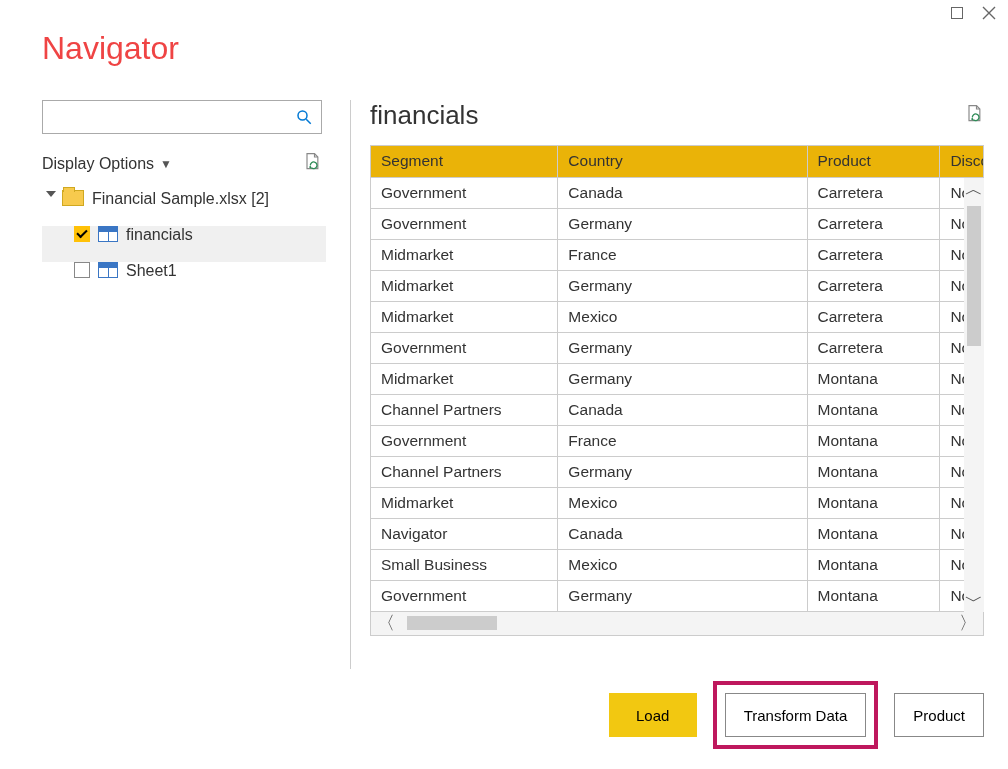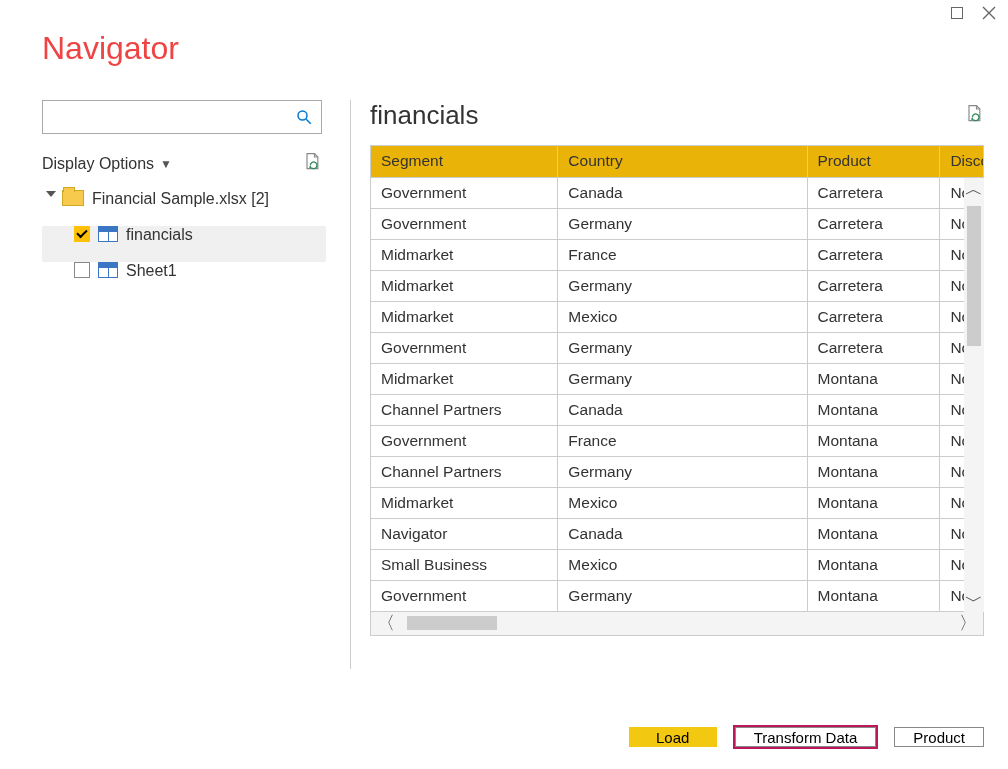--- a/index.html
+++ b/index.html
@@ -241,39 +241,39 @@
 
   .footer {
     position:absolute;
     right:24px;
     bottom:20px;
     display:flex;
     gap:16px;
     align-items:center;
   }
   .btn {
-    height:20px;
+    height:44px;
     min-width:88px;
     padding:0 18px;
     border:1px solid #888;
     background:#fff;
     font-size:15px;
     display:inline-flex;
     align-items:center;
     justify-content:center;
     cursor:pointer;
   }
   .btn.primary {
     background:#f2c811;
     border-color:#f2c811;
     font-weight:400;
   }
   .highlight-box {
-    border:2px solid #be185d;
-    padding:0;
+    border:4px solid #be185d;
+    padding:8px;
   }
 </style>
 </head>
 <body>
 
 <div class="titlebar">
   <span class="win-icon">
       <span class="win-square"></span>
     </span>
   <span class="win-icon win-x">

